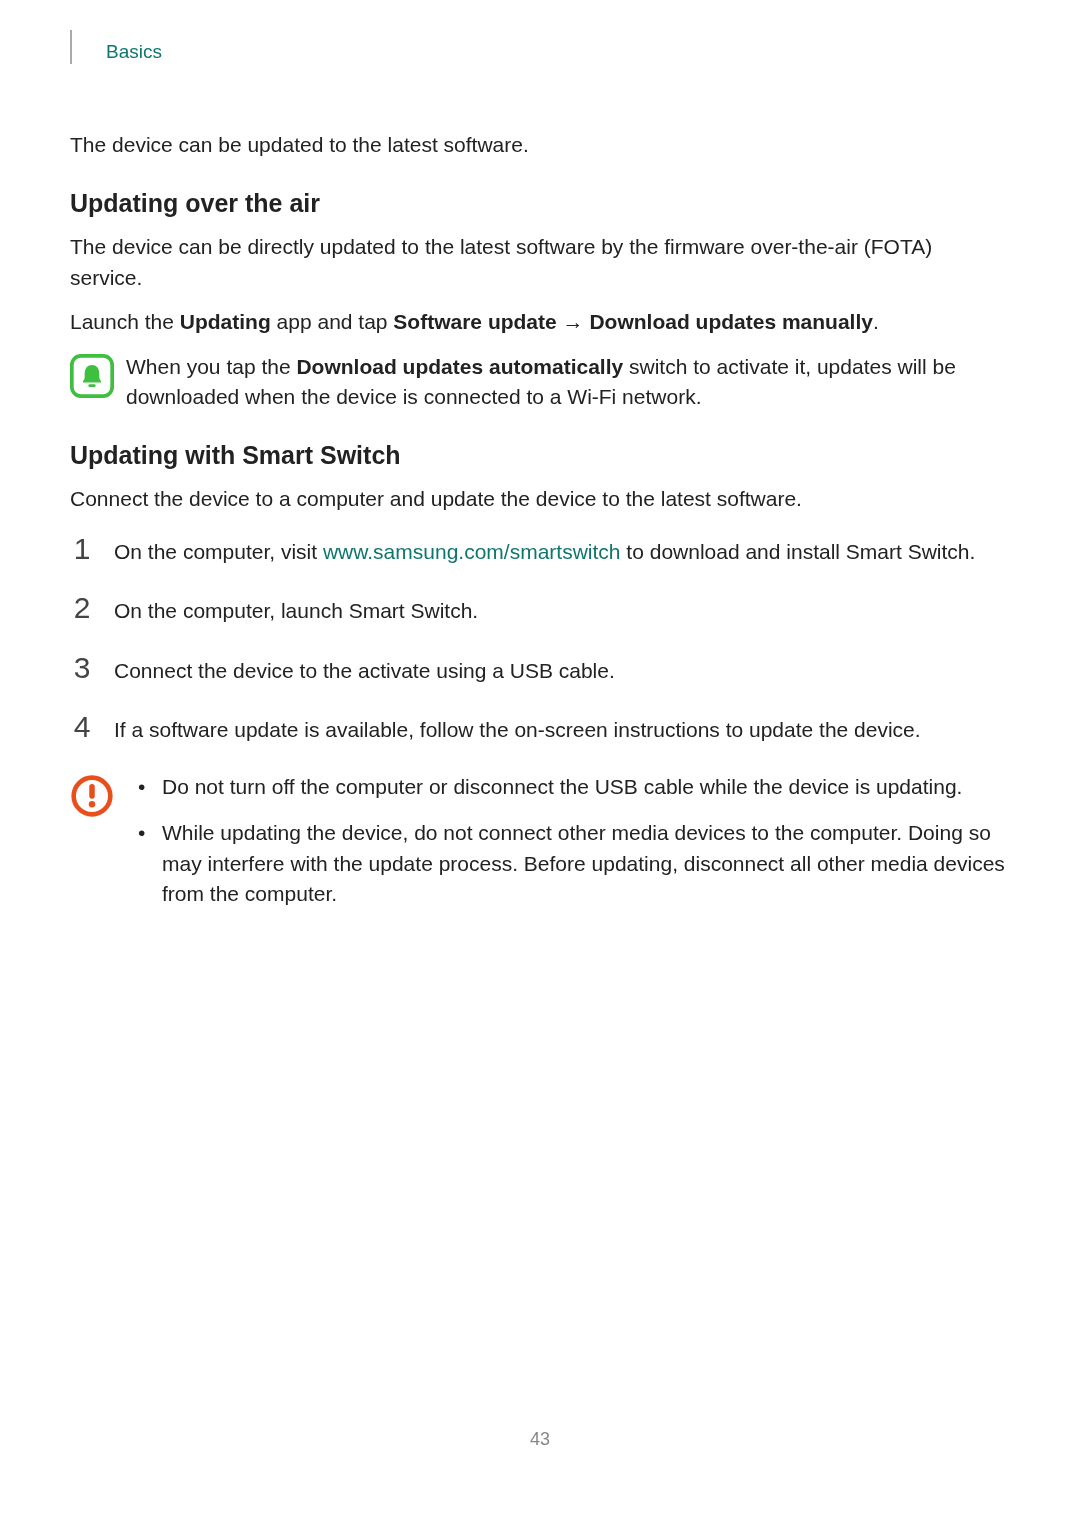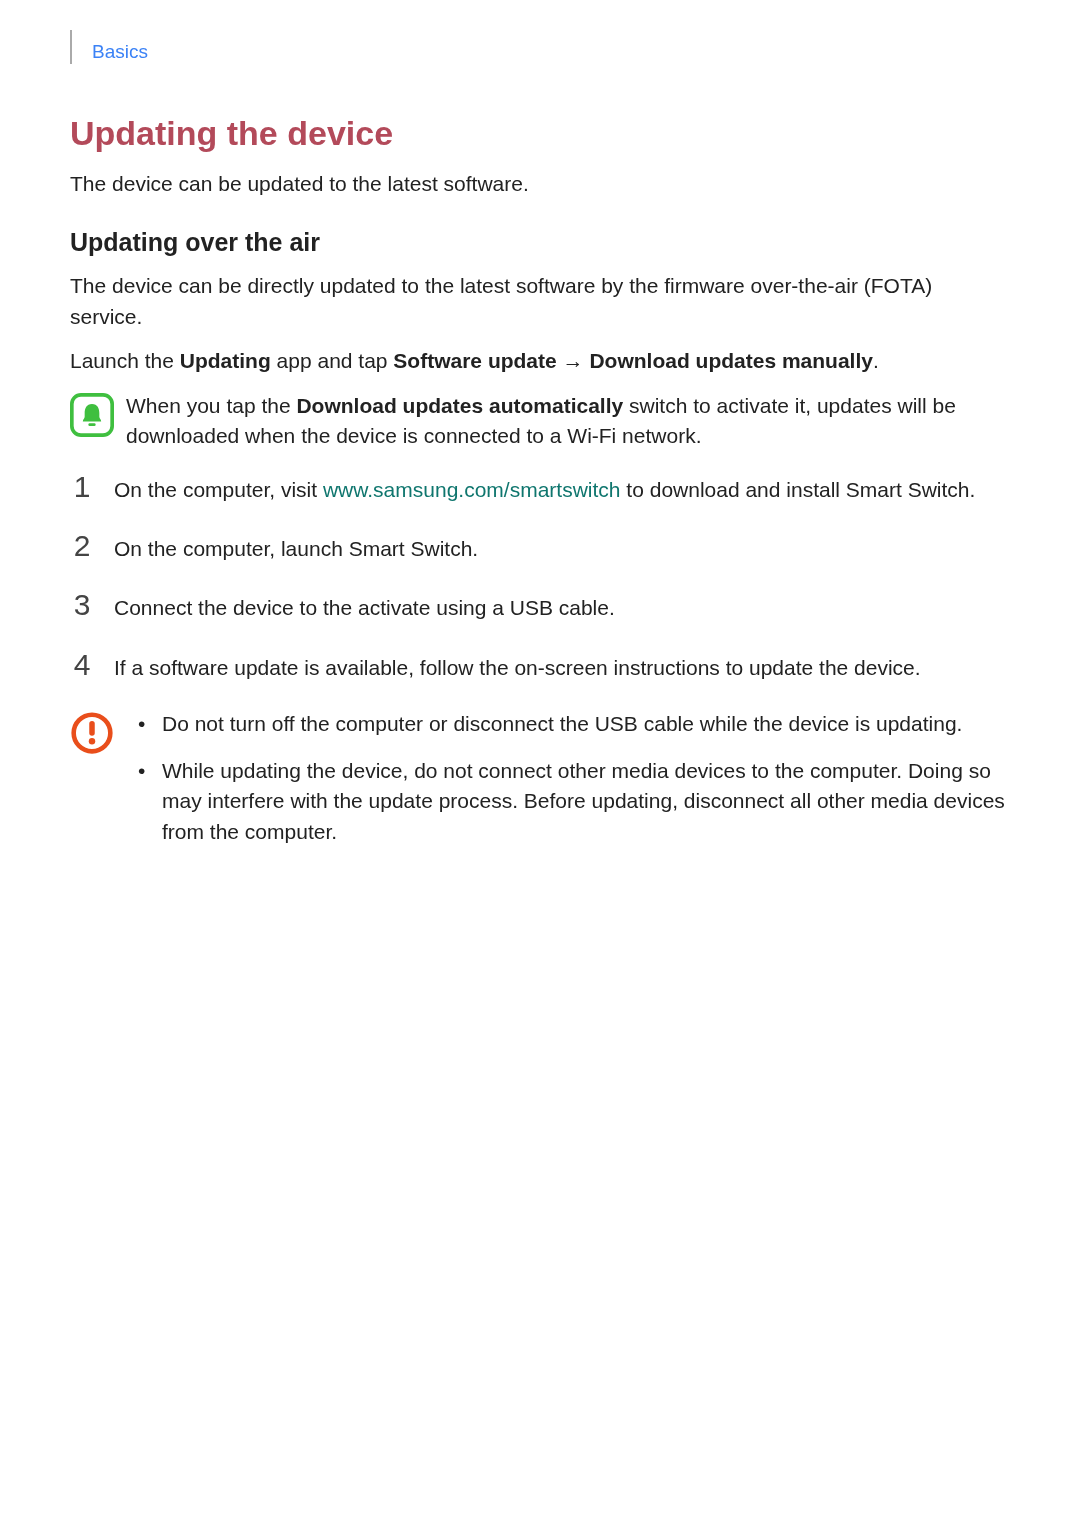--- a/index.html
+++ b/index.html
@@ -10,24 +10,24 @@
     color: #222;
     width: 1080px;
   }
   .page {
     padding: 30px 70px 60px 70px;
     position: relative;
     min-height: 1400px;
   }
   .header-tab {
     border-left: 2px solid #aaa;
-    padding-left: 20px;
-    color: #3b82f6;
+    padding-left: 34px;
+    color: #0f766e;
     font-size: 19px;
-    margin-bottom: 50px;
+    margin-bottom: 66px;
     height: 34px;
     line-height: 44px;
   }
   h1.section-title {
     color: #b34a5a;
     font-weight: bold;
     font-size: 34px;
     margin: 0 0 16px 0;
   }
   p.intro {
@@ -136,21 +136,20 @@
 </style>
 </head>
 <body>
 
 <div class="page">
 
   <div class="header-tab">
     <span>Basics</span>
   </div>
 
-  <h1 class="section-title">Updating the device</h1>
 
   <p class="intro">The device can be updated to the latest software.</p>
 
   <h2 class="subsection">Updating over the air</h2>
 
   <p class="body">The device can be directly updated to the latest software by the firmware over-the-air (FOTA) service.</p>
 
   <p class="body">
     <span>Launch the </span><span class="bold">Updating</span><span> app and tap </span><span class="bold">Software update</span><span class="arrow"> → </span><span class="bold">Download updates manually</span><span>.</span>
   </p>
@@ -161,21 +160,23 @@
         <rect x="2" y="2" width="44" height="44" rx="10" ry="10" fill="none" stroke="#3fbf3f" stroke-width="4"></rect>
         <path d="M24 12 C18 12 16 17 16 22 L16 26 C16 28 14 29 14 31 L34 31 C34 29 32 28 32 26 L32 22 C32 17 30 12 24 12 Z" fill="#3fbf3f"></path>
         <rect x="20" y="33" width="8" height="3" rx="1.5" fill="#3fbf3f"></rect>
       </svg>
     </div>
     <div class="note-text">
       <span>When you tap the </span><span class="bold">Download updates automatically</span><span> switch to activate it, updates will be downloaded when the device is connected to a Wi-Fi network.</span>
     </div>
   </div>
 
-
+  <h2 class="subsection">Updating with Smart Switch</h2>
+
+  <p class="body">Connect the device to a computer and update the device to the latest software.</p>
 
   <div class="numbered-list">
 
     <div class="num-item">
       <div class="num">1</div>
       <div class="num-body">
         <span>On the computer, visit </span><a class="link" href="#">www.samsung.com/smartswitch</a><span> to download and install Smart Switch.</span>
       </div>
     </div>
 
@@ -209,14 +210,15 @@
         <div class="dot">•</div>
         <div class="btxt">Do not turn off the computer or disconnect the USB cable while the device is updating.</div>
       </div>
       <div class="bullet">
         <div class="dot">•</div>
         <div class="btxt">While updating the device, do not connect other media devices to the computer. Doing so may interfere with the update process. Before updating, disconnect all other media devices from the computer.</div>
       </div>
     </div>
   </div>
 
+  <div class="page-number">43</div>
 
 </div>
 
 </body></html>

